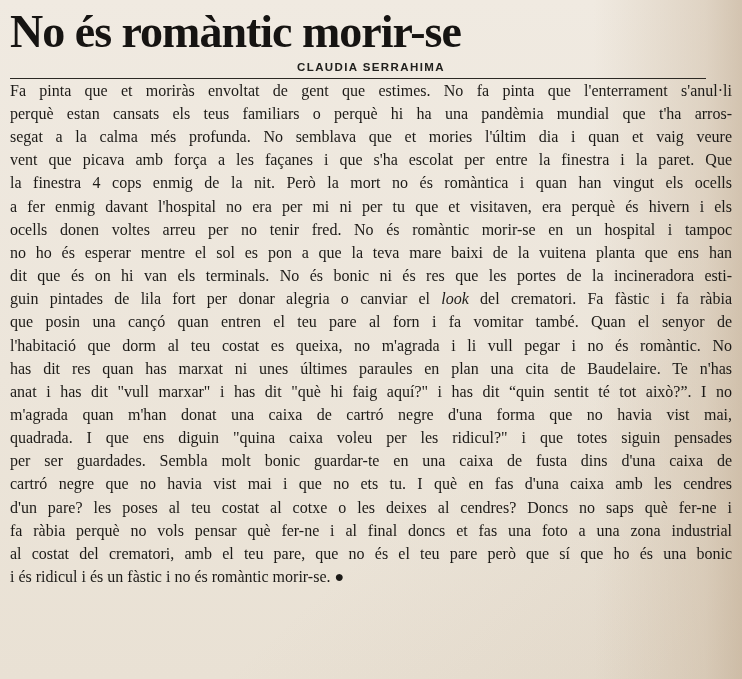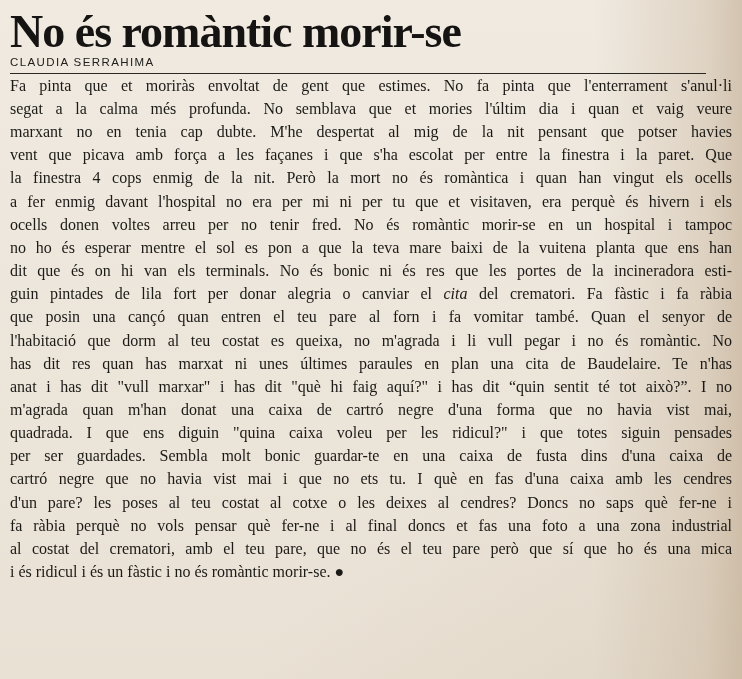--- a/index.html
+++ b/index.html
@@ -20,25 +20,27 @@
   .title {
     margin: 0;
     font-family: "Liberation Serif", serif;
     font-weight: 700;
     font-size: 46px;
     line-height: 1.04;
     letter-spacing: -1px;
     color: #161412;
   }
   .author {
+    margin-top: 5px;
     font-family: "Liberation Sans", sans-serif;
-    font-weight: 400;
+    font-weight: 700;
     font-size: 11.5px;
     letter-spacing: 1.4px;
     color: #21201d;
+    text-align: center;
   }
   .rule {
     border: none;
     border-top: 1.6px solid #2c2924;
     width: 696px;
     margin: 5px 0 0 0;
   }
   .body-text {
     width: 722px;
     font-size: 16px;
@@ -55,35 +57,35 @@
 </style>
 </head>
 <body>
 
 <div class="page">
   <h1 class="title">No és romàntic morir-se</h1>
   <div class="author">CLAUDIA SERRAHIMA</div>
   <hr class="rule">
   <div class="body-text">
       <div class="line">Fa pinta que et moriràs envoltat de gent que estimes. No fa pinta que l'enterrament s'anul·li</div>
+      <div class="line">perquè estan cansats els teus familiars o perquè hi ha una pandèmia mundial que t'ha arros-</div>
       <div class="line">segat a la calma més profunda. No semblava que et mories l'últim dia i quan et vaig veure</div>
-      <div class="line">marxant no en tenia cap dubte. M'he despertat al mig de la nit pensant que potser havies</div>
       <div class="line">vent que picava amb força a les façanes i que s'ha escolat per entre la finestra i la paret. Que</div>
       <div class="line">la finestra 4 cops enmig de la nit. Però la mort no és romàntica i quan han vingut els ocells</div>
       <div class="line">a fer enmig davant l'hospital no era per mi ni per tu que et visitaven, era perquè és hivern i els</div>
       <div class="line">ocells donen voltes arreu per no tenir fred. No és romàntic morir-se en un hospital i tampoc</div>
       <div class="line">no ho és esperar mentre el sol es pon a que la teva mare baixi de la vuitena planta que ens han</div>
       <div class="line">dit que és on hi van els terminals. No és bonic ni és res que les portes de la incineradora esti-</div>
-      <div class="line">guin pintades de lila fort per donar alegria o canviar el <em>cita</em> del crematori. Fa fàstic i fa ràbia</div>
+      <div class="line">guin pintades de lila fort per donar alegria o canviar el <em>look</em> del crematori. Fa fàstic i fa ràbia</div>
       <div class="line">que posin una cançó quan entren el teu pare al forn i fa vomitar també. Quan el senyor de</div>
       <div class="line">l'habitació que dorm al teu costat es queixa, no m'agrada i li vull pegar i no és romàntic. No</div>
       <div class="line">has dit res quan has marxat ni unes últimes paraules en plan una cita de Baudelaire. Te n'has</div>
       <div class="line">anat i has dit "vull marxar" i has dit "què hi faig aquí?" i has dit “quin sentit té tot això?”. I no</div>
       <div class="line">m'agrada quan m'han donat una caixa de cartró negre d'una forma que no havia vist mai,</div>
       <div class="line">quadrada. I que ens diguin "quina caixa voleu per les ridicul?" i que totes siguin pensades</div>
       <div class="line">per ser guardades. Sembla molt bonic guardar-te en una caixa de fusta dins d'una caixa de</div>
       <div class="line">cartró negre que no havia vist mai i que no ets tu. I què en fas d'una caixa amb les cendres</div>
       <div class="line">d'un pare? les poses al teu costat al cotxe o les deixes al cendres? Doncs no saps què fer-ne i</div>
       <div class="line">fa ràbia perquè no vols pensar què fer-ne i al final doncs et fas una foto a una zona industrial</div>
-      <div class="line">al costat del crematori, amb el teu pare, que no és el teu pare però que sí que ho és una mica</div>
+      <div class="line">al costat del crematori, amb el teu pare, que no és el teu pare però que sí que ho és una bonic</div>
       <div class="line last">i és ridicul i és un fàstic i no és romàntic morir-se.  ●</div>
     </div>
 </div>
 
 </body></html>

